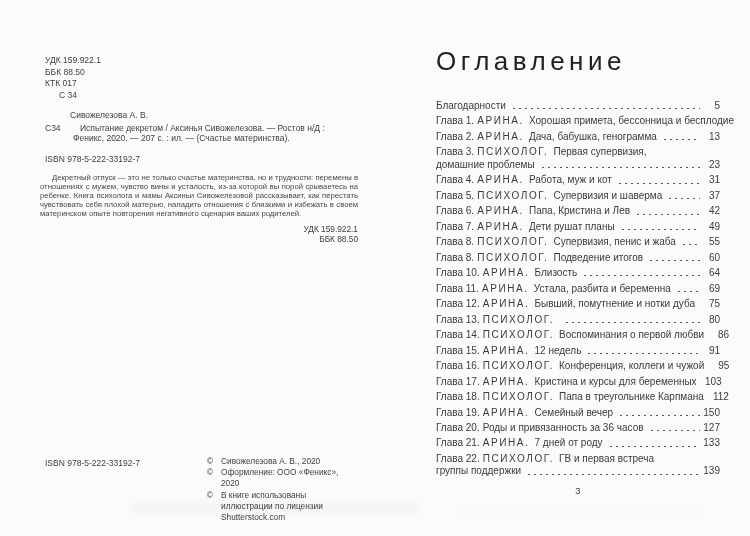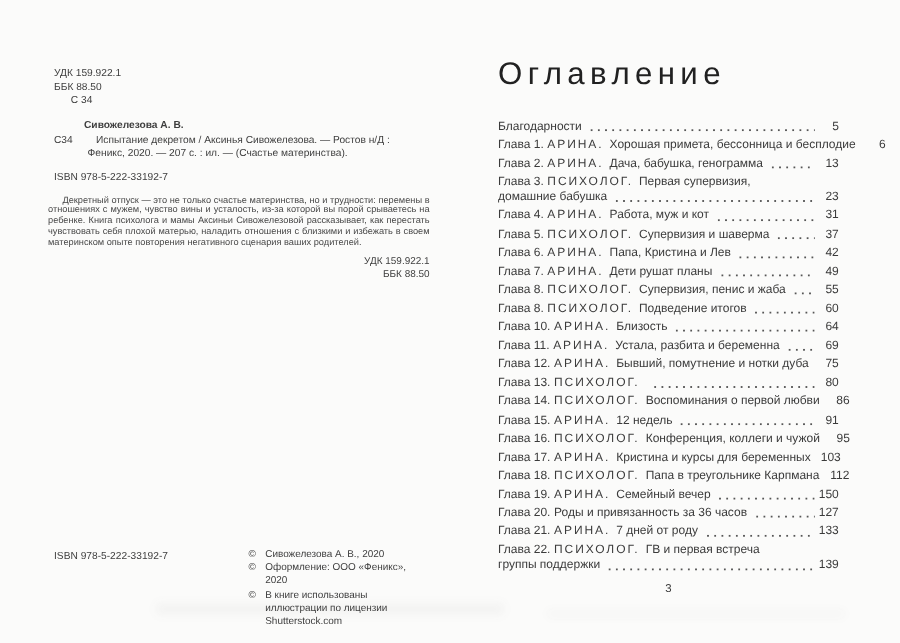--- a/index.html
+++ b/index.html
@@ -11,35 +11,35 @@
     -webkit-font-smoothing:antialiased;
   }
   
   .left-page{
     position:absolute;left:40px;top:55px;width:318px;height:465px;
     font-size:8.5px;line-height:11.5px;
   }
   .codes{padding-left:5px;}
   .codes .code-line.indent{padding-left:14px;}
   .bib{margin-top:9px;}
-  .author-line{padding-left:30px;font-weight:bold;}
+  .author-line{padding-left:30px;}
   .bib-para{position:relative;padding-left:33px;text-indent:7px;line-height:10.5px;margin-top:1px;}
   .c34{position:absolute;left:5px;top:0;text-indent:0;}
   .isbn-top{margin-top:10px;padding-left:5px;}
   .annotation{
     margin-top:9px;font-size:7.7px;line-height:8.9px;
     text-align:justify;text-indent:12px;color:#474747;
   }
   .udk-block{margin-top:5px;text-align:right;font-size:8.3px;line-height:10.5px;}
   .isbn-bottom{position:absolute;left:5px;top:403px;}
   .copyrights{position:absolute;left:167px;top:401px;line-height:11.2px;font-size:8.3px;}
   .cr-row{display:flex;}
   .cr-sym{width:14px;flex:none;}
   
-  .right-page{position:absolute;left:415px;top:44px;width:284px;}
+  .right-page{position:absolute;left:436px;top:44px;width:284px;}
   .toc-title{
     font-size:26px;letter-spacing:4.5px;color:#212121;line-height:34px;
   }
   .toc-list{margin-top:22px;font-size:10px;line-height:12.3px;color:#3b3b3b;}
   .toc-entry{margin-bottom:3.2px;}
   .leader-row{display:flex;}
   .chap{margin-right:3px;white-space:nowrap;}
   .sp{letter-spacing:1.6px;margin-right:5px;white-space:nowrap;text-align:right;}
   .ttl{white-space:nowrap;}
   .dots{
@@ -54,20 +54,21 @@
   .shade-1{left:130px;top:503px;width:290px;height:9px;}
   .shade-2{left:455px;top:508px;width:250px;height:7px;opacity:.6;}
 </style>
 </head>
 <body>
 
 <div class="left-page">
   <div class="codes">
       <div class="code-line">УДК 159.922.1</div>
       <div class="code-line">ББК 88.50</div>
+      <div class="code-line">КТК 017</div>
       <div class="code-line indent">С 34</div>
     </div>
 
   <div class="bib">
     <div class="author-line">Сивожелезова А. В.</div>
     <div class="bib-para">
       <span class="c34">С34</span><span>Испытание декретом / Аксинья Сивожелезова. — Ростов н/Д : Феникс, 2020. — 207 с. : ил. — (Счастье материнства).</span>
     </div>
   </div>
 
@@ -129,21 +130,21 @@
           <span class="chap">Глава 2.</span>
           <span class="sp">АРИНА.</span>
           <span class="ttl">Дача, бабушка, генограмма</span>
           <span class="dots"></span>
           <span class="pg">13</span>
         </div>
       </div>
       <div class="toc-entry">
         <div class="toc-line1"><span class="chap">Глава 3.</span><span class="sp">ПСИХОЛОГ.</span><span class="ttl">Первая супервизия,</span></div>
         <div class="leader-row">
-          <span class="ttl">домашние бабушка</span>
+          <span class="ttl">домашние проблемы</span>
           <span class="dots"></span>
           <span class="pg">23</span>
         </div>
       </div>
       <div class="toc-entry">
         <div class="leader-row">
           <span class="chap">Глава 4.</span>
           <span class="sp">АРИНА.</span>
           <span class="ttl">Работа, муж и кот</span>
           <span class="dots"></span>

